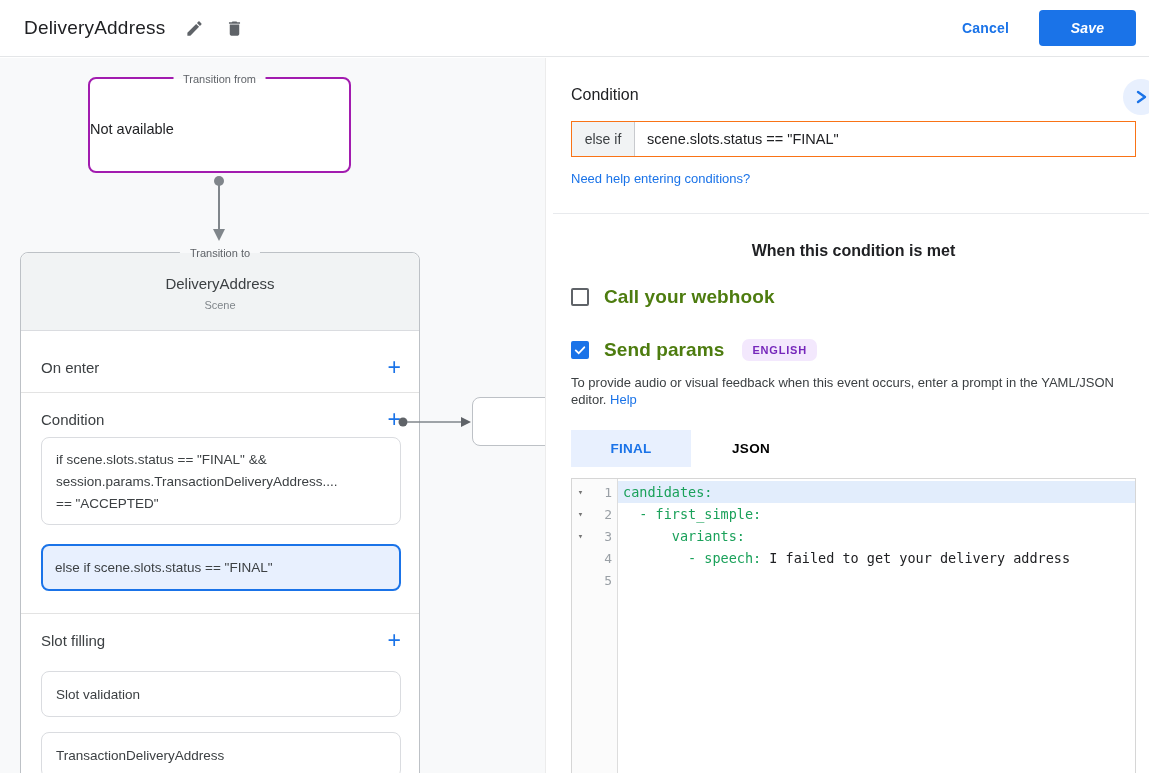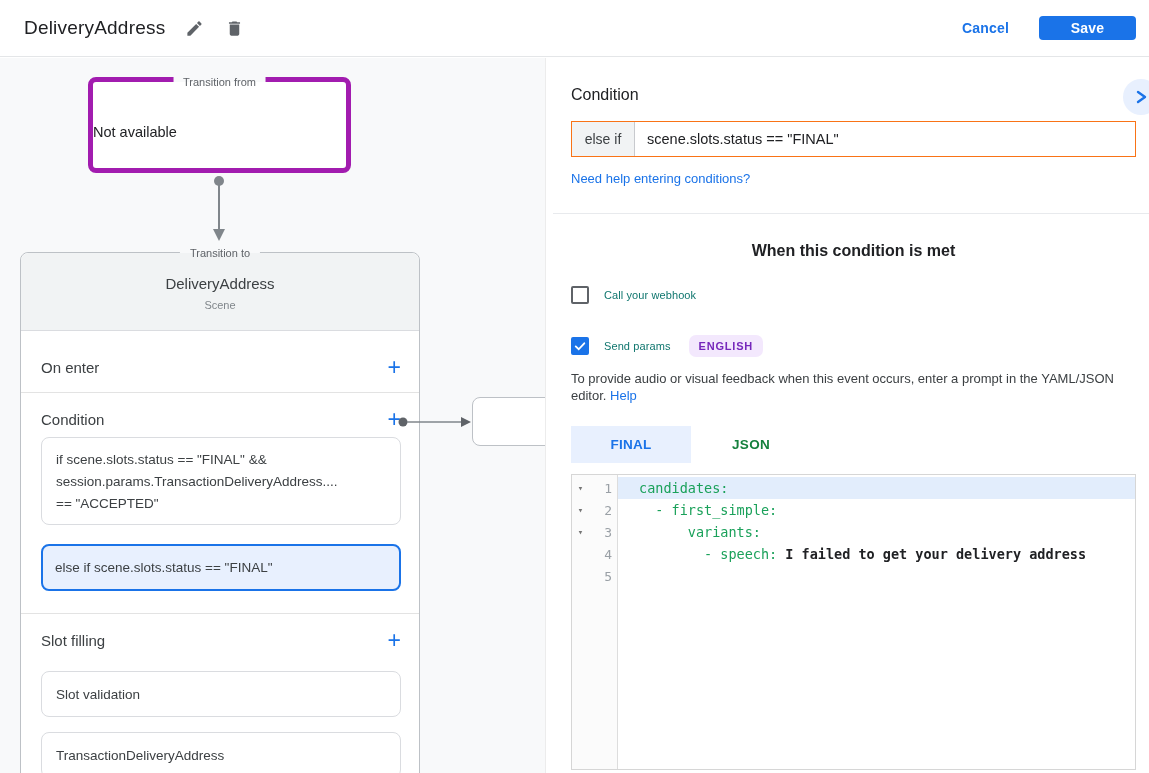--- a/index.html
+++ b/index.html
@@ -10,29 +10,29 @@
   .topbar { position:absolute; left:0; top:0; width:1149px; height:57px; background:#fff;
             border-bottom:1px solid #e4e6e8; display:flex; align-items:center; }
   .page-title { margin-left:24px; font-size:19px; color:#202124; letter-spacing:.2px; }
   .icon-btn { width:34px; height:34px; border:none; background:transparent; display:flex;
               align-items:center; justify-content:center; cursor:pointer; margin-left:6px; border-radius:50%; }
   .icon-btn:first-of-type { margin-left:12px; }
   .topbar-spacer { flex:1; }
   .cancel-btn { background:transparent; border:none; color:#1a73e8; font-family:"Liberation Sans",sans-serif;
                 font-size:14px; font-weight:700; margin-right:30px; cursor:pointer; letter-spacing:.2px; }
   .save-btn { background:#1a73e8; border:none; color:#fff; font-family:"Liberation Sans",sans-serif;
-              font-size:14px; font-weight:700; width:97px; height:24px; border-radius:4px;
-              margin-right:13px; cursor:pointer; letter-spacing:.2px; }
+              font-size:14px; font-weight:700; width:97px; height:36px; border-radius:4px;
+              margin-right:13px; cursor:pointer; letter-spacing:.2px;font-style:italic; }
 
   
   .diagram { position:absolute; left:0; top:58px; width:546px; height:715px; background:#f8f9fa;
              overflow:hidden; border-right:1px solid #ececec; }
 
   .tfrom-box { position:absolute; left:88px; top:19px; width:263px; height:96px; background:#fff;
-               border:5px solid #a21caf; border-radius:8px; }
+               border:2px solid #a21caf; border-radius:8px; }
   .node-legend { position:absolute; top:0; left:50%; transform:translate(-50%,-50%); font-size:11px;
                  color:#5f6368; padding:0 10px; white-space:nowrap;
                  background:linear-gradient(#f8f9fa 50%, #fff 50%); }
   .tfrom-content { position:absolute; left:0; right:0; top:42px; text-align:left; font-size:14.5px; color:#202124; }
 
   .down-arrow { position:absolute; left:211px; top:115px; }
 
   
   .scene-card { position:absolute; left:20px; top:194px; width:400px; height:560px; background:#fff;
                 border:1px solid #bdc1c6; border-radius:8px 8px 0 0; }
@@ -81,43 +81,43 @@
   .cond-value { flex:1; border:none; outline:none; font-family:"Liberation Sans",sans-serif;
                 font-size:14.5px; color:#202124; padding:0 12px; background:transparent; }
   .help-link { display:inline-block; margin-top:14px; font-size:13px; color:#1a73e8; text-decoration:none; cursor:pointer; }
   .panel-divider { height:1px; background:#e8eaed; margin:26px -13px 0 -18px; }
 
   .when-title { margin-top:28px; font-size:16px; color:#202124; }
   .check-row { display:flex; align-items:center; margin-top:26px; }
   .checkbox { width:18px; height:18px; border:2px solid #5f6368; border-radius:2px; background:#fff;
               cursor:pointer; flex:none; }
   .checkbox.checked { border-color:#1a73e8; background:#1a73e8; display:flex; align-items:center; justify-content:center; }
-  .check-label { margin-left:15px; font-size:11px; font-weight:400; color:#0f766e; letter-spacing:.1px; }
+  .check-label { margin-left:15px; font-size:19px; font-weight:700; color:#4d7c0f; letter-spacing:.1px; }
   .lang-badge { margin-left:18px; background:#f3e8fd; color:#7627bb; font-size:11px; font-weight:700;
                 letter-spacing:.8px; padding:5px 10px; border-radius:7px; }
   .sp-row { margin-top:31px; }
   .desc { margin-top:13px; font-size:13px; color:#3c4043; line-height:17px; max-width:562px; }
   .desc a { color:#1a73e8; text-decoration:none; cursor:pointer; }
 
   .tabs { display:flex; margin-top:22px; }
   .tab { width:120px; height:37px; display:flex; align-items:center; justify-content:center;
-         font-size:13.5px; font-weight:700; letter-spacing:.3px; color:#15803d; cursor:pointer; }
+         font-size:13.5px; font-weight:700; letter-spacing:.3px; color:#000000; cursor:pointer; }
   .tab.active { background:#e8f0fe; color:#1a73e8; }
 
   .editor { margin-top:11px; border:1px solid #d6d6d6; height:296px; display:flex;
             font-family:"DejaVu Sans Mono", monospace; font-size:13.5px; }
   .gutter { width:46px; background:#fbfbfb; border-right:1px solid #ddd; padding-top:2px; }
   .g-row { height:22px; display:flex; align-items:center; }
   .fold { width:17px; text-align:center; font-size:9px; color:#757575; cursor:pointer; }
   .lnum { flex:1; text-align:right; padding-right:5px; color:#9aa0a6; font-size:13px; }
   .code-area { flex:1; padding-top:2px; overflow:hidden; cursor:text; }
   .c-row { height:22px; line-height:22px; white-space:pre; padding-left:5px; }
   .c-row.active { background:#e2edfc; }
-  .ckey { color:#1aa15a;margin-left:16px; }
-  .cval { color:#202124;font-weight:bold; }
+  .ckey { color:#1aa15a; }
+  .cval { color:#202124; }
 
   svg { display:block; }
 </style>
 </head>
 <body>
 
 <div class="topbar">
   <div class="page-title">DeliveryAddress</div>
   <button class="icon-btn">
     <span>

